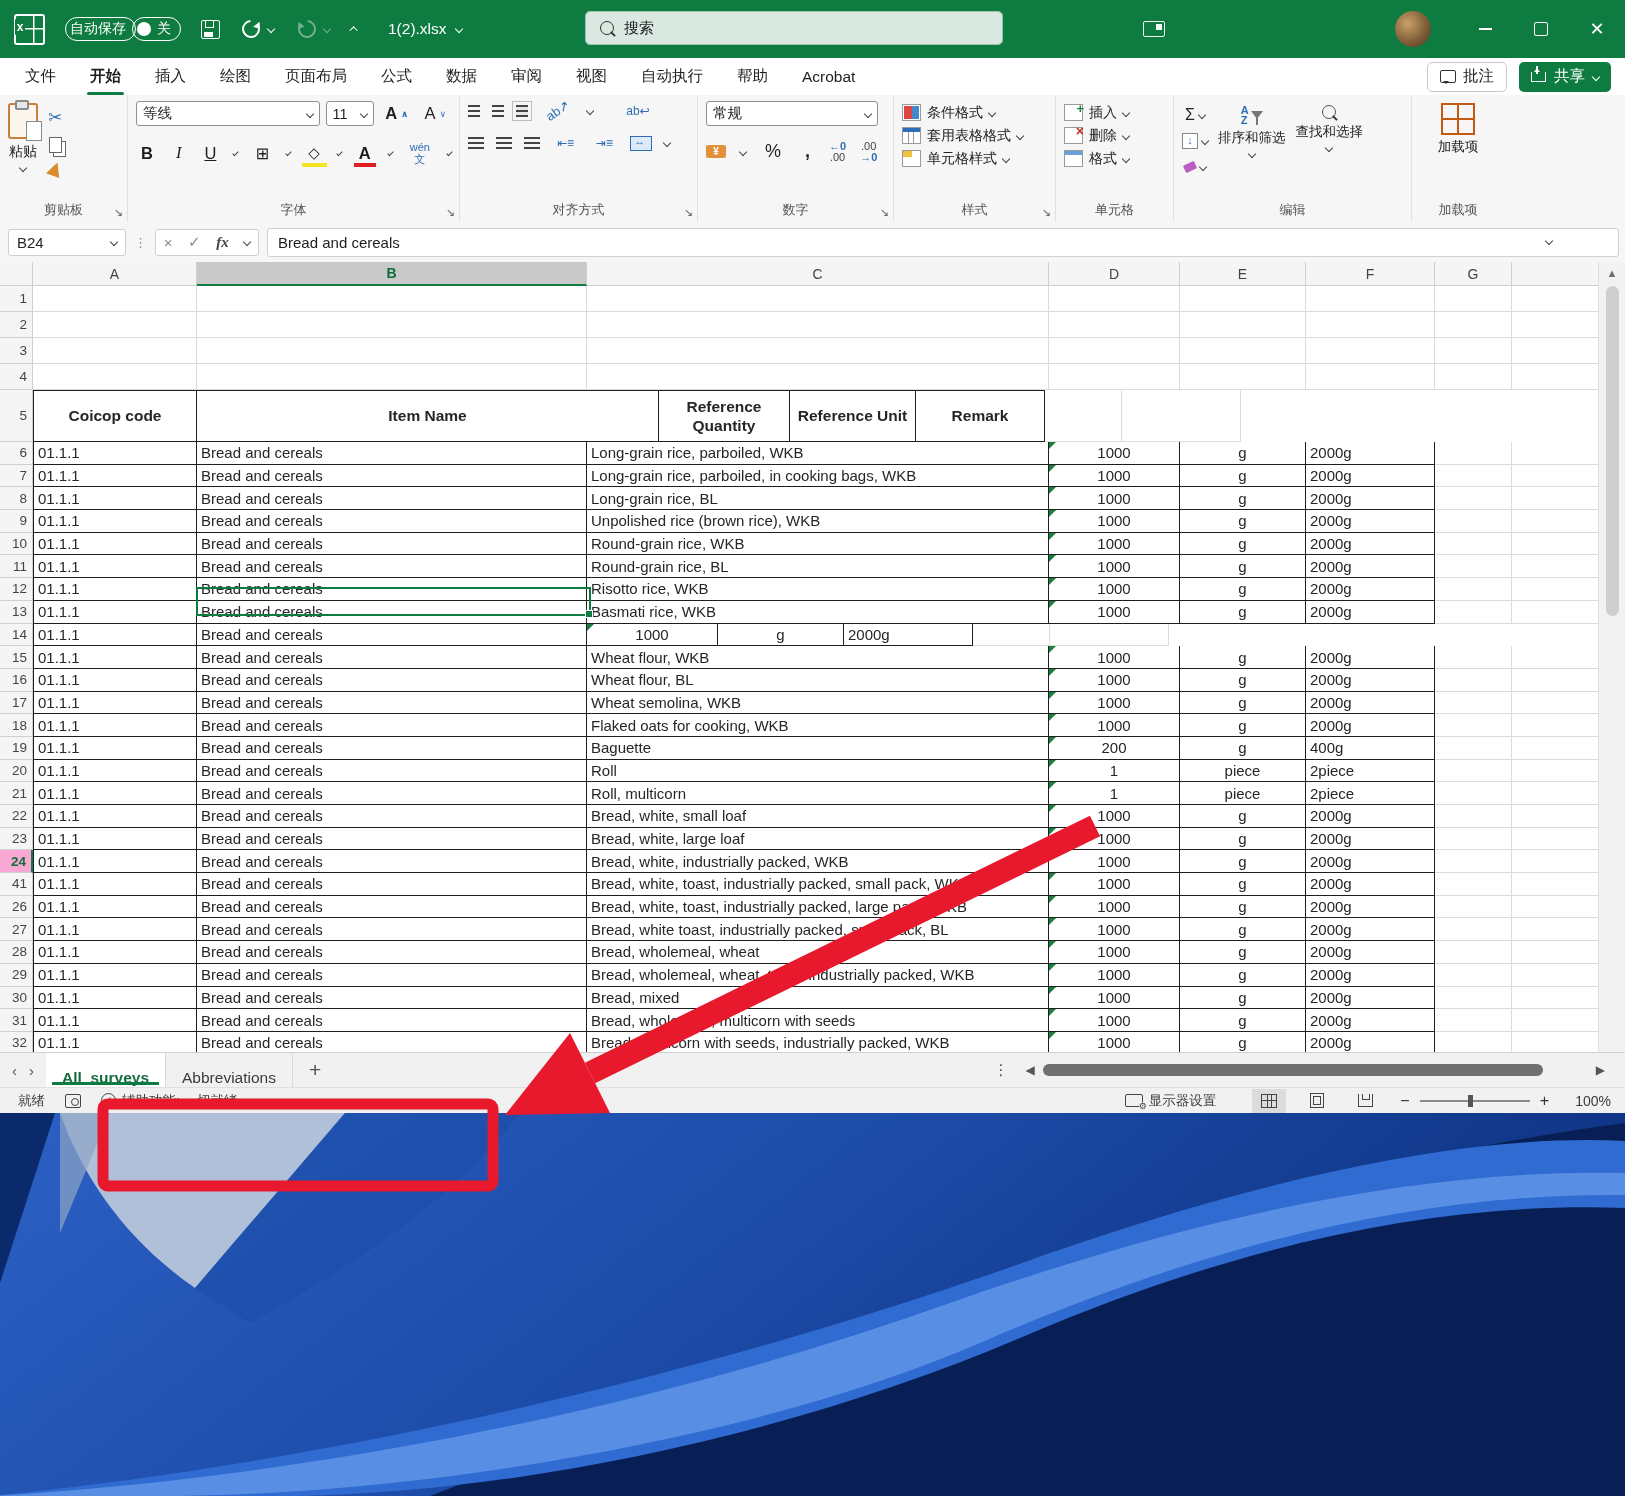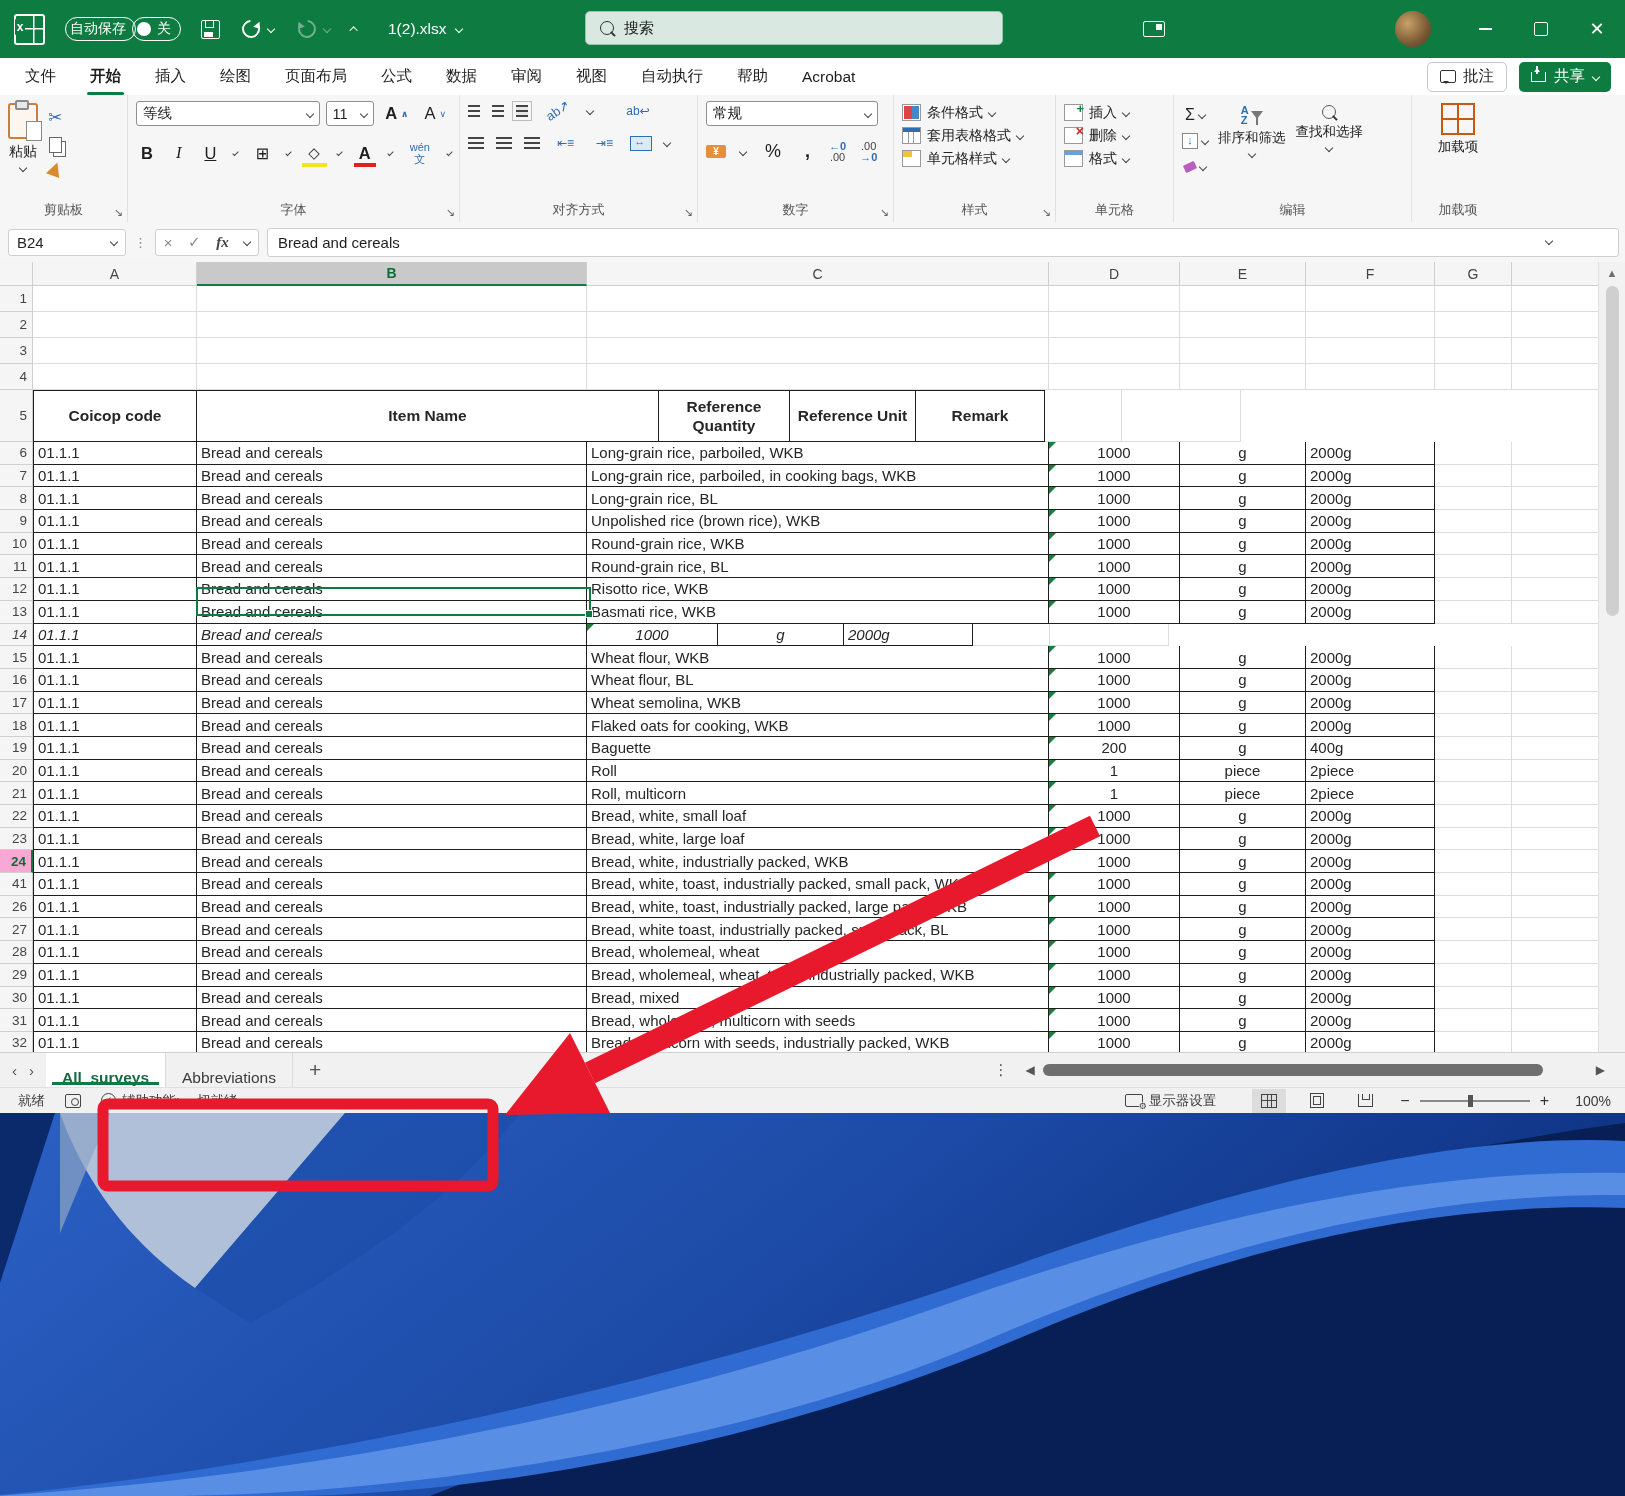--- a/index.html
+++ b/index.html
@@ -599,21 +599,21 @@
       <div class="rh">13</div>
       <div class="cell bk pl first" style="width: 164px; flex: 0 0 164px;">01.1.1</div>
       <div class="cell bk pl" style="width: 390px; flex: 0 0 390px;">Bread and cereals</div>
       <div class="cell bk pl" style="width: 462px; flex: 0 0 462px;">Basmati rice, WKB</div>
       <div class="cell bk ctr" style="width: 131px; flex: 0 0 131px;">1000<span class="gtri"></span></div>
       <div class="cell bk ctr" style="width: 126px; flex: 0 0 126px;">g</div>
       <div class="cell bk pl" style="width: 129px; flex: 0 0 129px;">2000g</div>
       <div class="cell gl" style="width: 77px; flex: 0 0 77px;"></div>
       <div class="cell gl" style="width: 119px; flex: 0 0 119px;"></div>
     </div>
-    <div class="grow" style="height: 22.7px; position: relative; font-style: italic;">
+    <div class="grow" style="height: 22.7px; position: relative;">
       <div class="rh">14</div>
       <div class="cell bk pl first" style="width: 164px; flex: 0 0 164px;">01.1.1</div>
       <div class="cell bk pl" style="width: 390px; flex: 0 0 390px;">Bread and cereals</div>
       <div class="cell bk ctr" style="width: 131px; flex: 0 0 131px;">1000<span class="gtri"></span></div>
       <div class="cell bk ctr" style="width: 126px; flex: 0 0 126px;">g</div>
       <div class="cell bk pl" style="width: 129px; flex: 0 0 129px;">2000g</div>
       <div class="cell gl" style="width: 77px; flex: 0 0 77px;"></div>
       <div class="cell gl" style="width: 119px; flex: 0 0 119px;"></div>
     </div>
     <div class="grow" style="height: 22.7px; position: relative;">

